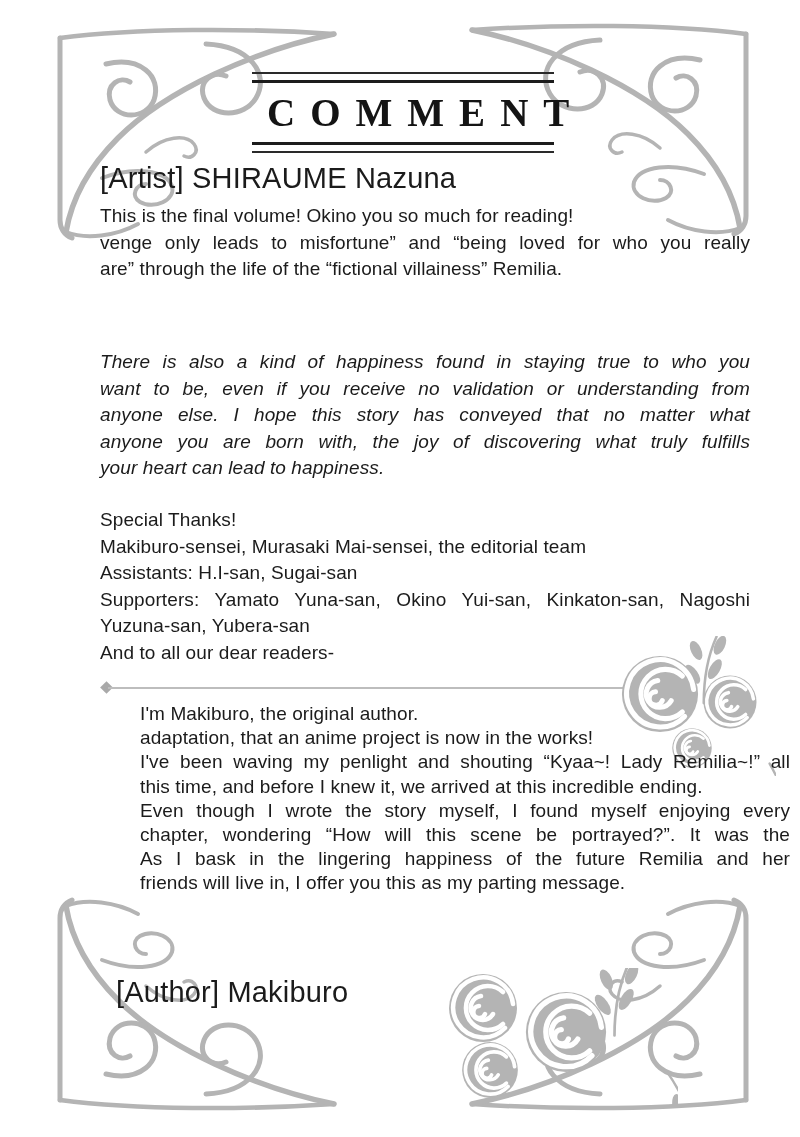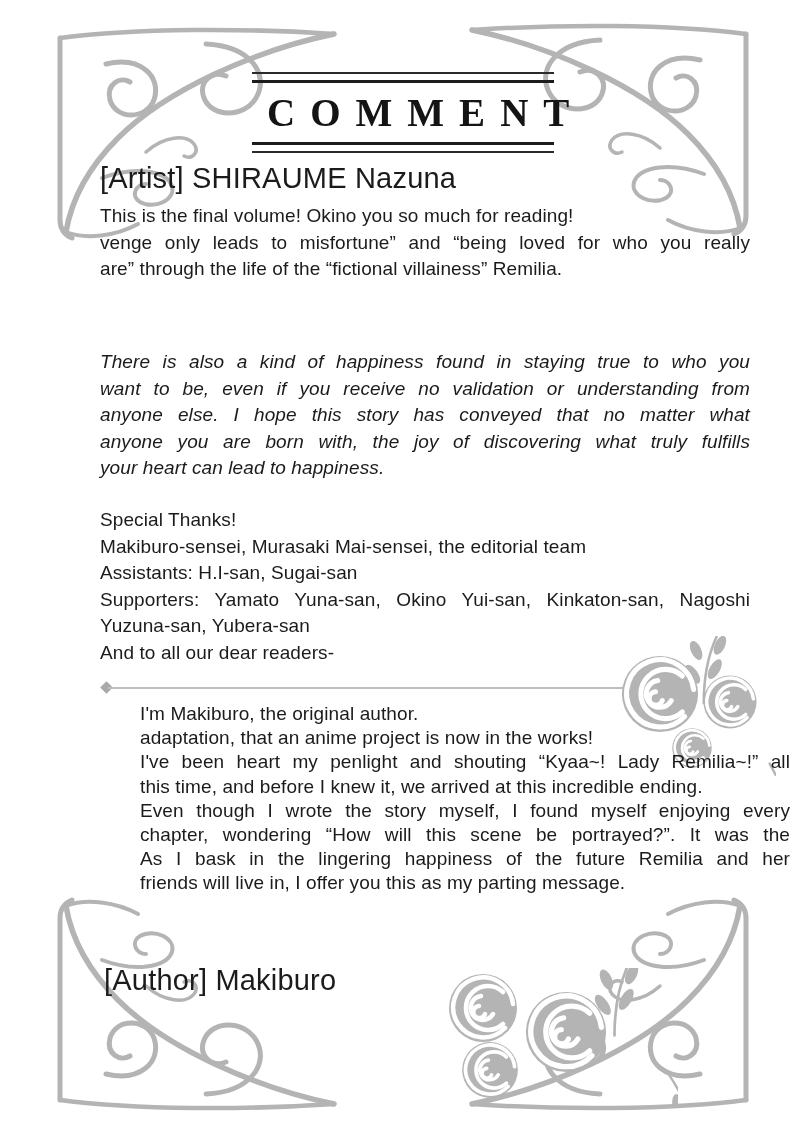--- a/index.html
+++ b/index.html
@@ -153,28 +153,28 @@
     <use href="#leaf-sym" transform="translate(66,-6) scale(0.85)"></use>
     <use href="#leaf-sym" transform="translate(150,120) scale(0.8) rotate(150 35 45)"></use>
     <use href="#rose-sym" transform="translate(52,58) scale(1.12)"></use>
     <use href="#rose-sym" transform="translate(122,66) scale(0.78)"></use>
     <use href="#rose-sym" transform="translate(84,112) scale(0.58)"></use>
   </svg>
 
   <div class="tblock author-lines">
       <div class="line">I'm Makiburo, the original author.</div>
       <div class="line">adaptation, that an anime project is now in the works!</div>
-      <div class="line j">I've been heart my penlight and shouting “Kyaa~! Lady Remilia~!” all</div>
+      <div class="line j">I've been waving my penlight and shouting “Kyaa~! Lady Remilia~!” all</div>
       <div class="line">this time, and before I knew it, we arrived at this incredible ending.</div>
       <div class="line j">Even though I wrote the story myself, I found myself enjoying every</div>
       <div class="line j">chapter, wondering “How will this scene be portrayed?”. It was the</div>
       <div class="line j">As I bask in the lingering happiness of the future Remilia and her</div>
       <div class="line">friends will live in, I offer you this as my parting message.</div>
     </div>
-  <h2 class="tblock heading author-signature" style="margin:4px;font-weight:normal;">[Author] Makiburo</h2>
+  <h2 class="tblock heading author-signature" style="margin:16px;font-weight:normal;">[Author] Makiburo</h2>
 
   <svg class="roses bottom-roses" viewBox="0 0 250 138">
     <use href="#leaf-sym" transform="translate(155,-10) scale(0.9)"></use>
     <use href="#leaf-sym" transform="translate(230,95) scale(0.8) rotate(145 35 45)"></use>
     <use href="#rose-sym" transform="translate(55,40) scale(1.0)"></use>
     <use href="#rose-sym" transform="translate(138,64) scale(1.18)"></use>
     <use href="#rose-sym" transform="translate(62,102) scale(0.82)"></use>
   </svg>
 
 </div>

